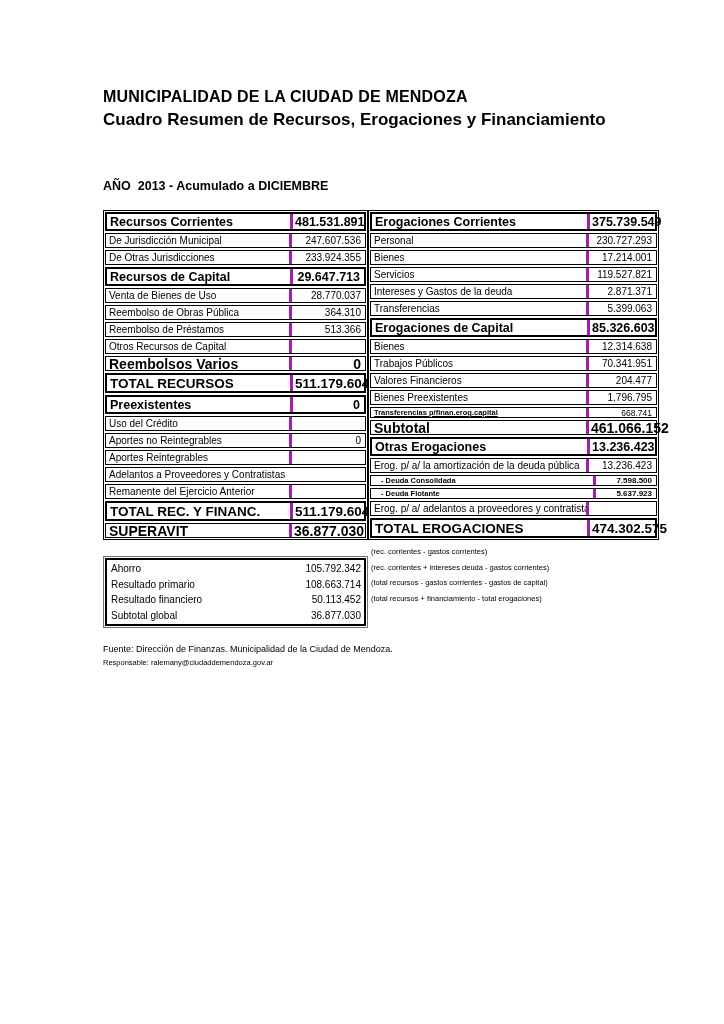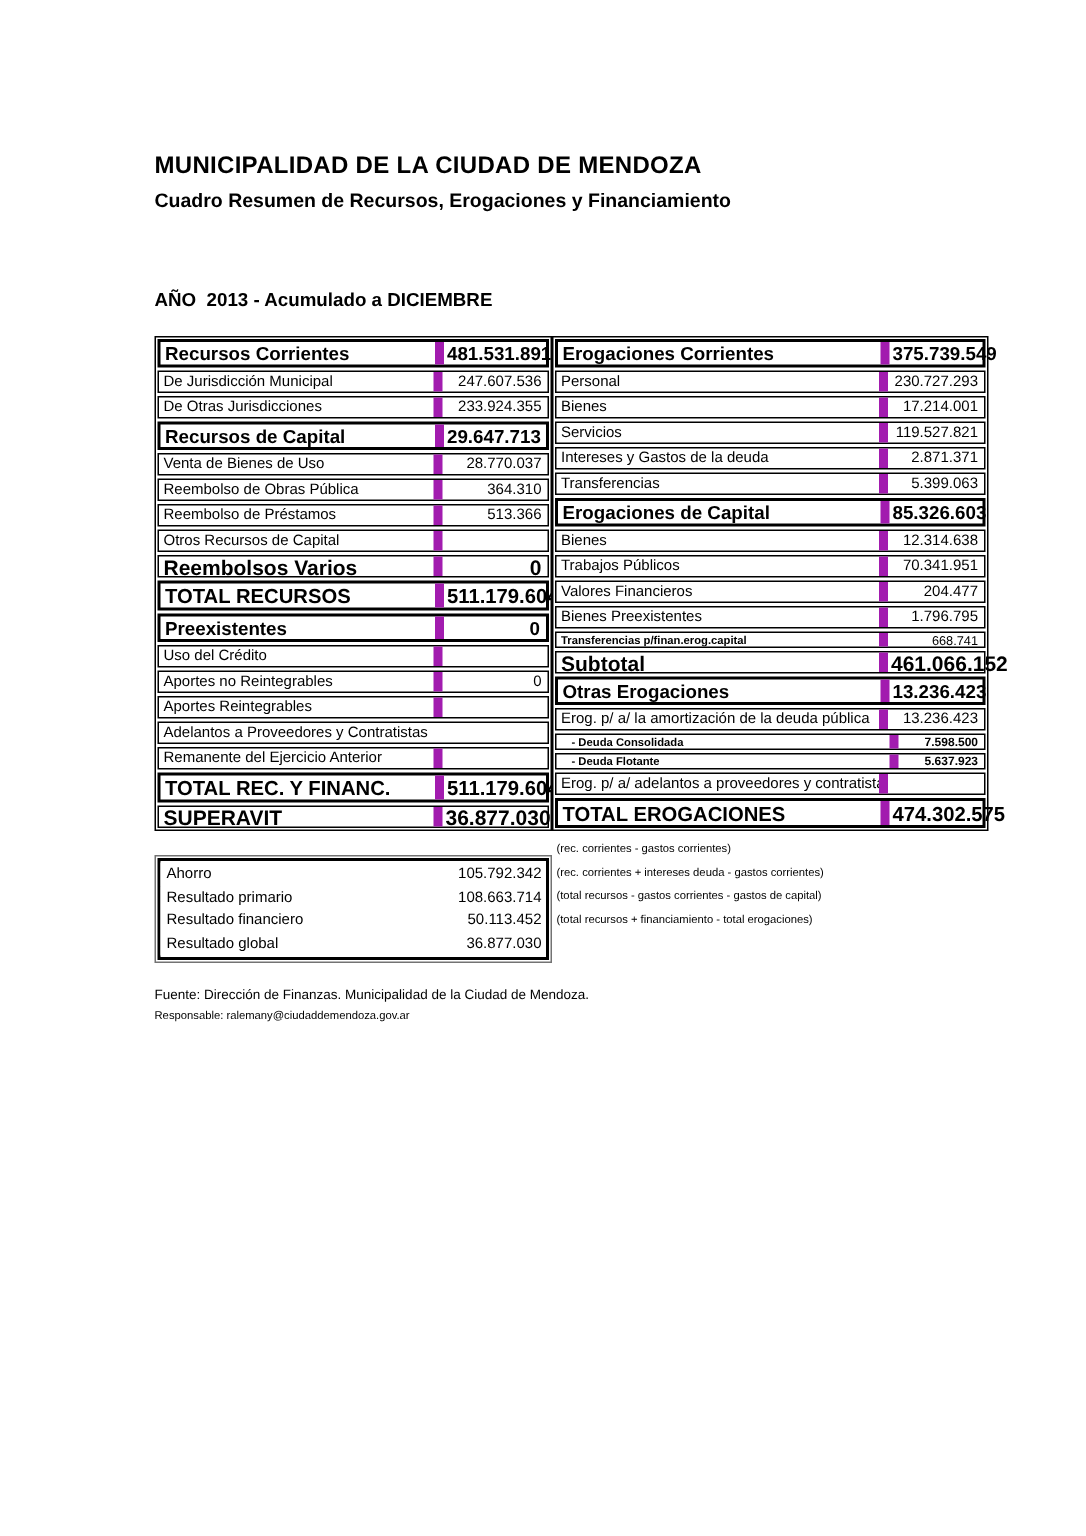--- a/index.html
+++ b/index.html
@@ -1,51 +1,51 @@
 <!DOCTYPE html>
 <html><head>
 <meta charset="utf-8">
 <style>
   html,body{margin:0;padding:0;}
   body{
     width:724px;height:1024px;background:#ffffff;color:#000;
     font-family:"Liberation Sans", sans-serif;
     position:relative;overflow:hidden;
   }
-  .content{position:absolute;left:103px;top:99px;width:556px;}
+  .content{position:absolute;left:103px;top:85px;width:556px;}
 
   
   .doc-title{font-size:16px;font-weight:bold;line-height:24px;letter-spacing:.2px;}
-  .doc-subtitle{font-size:13px;font-weight:bold;line-height:21px;}
+  .doc-subtitle{font-size:17px;font-weight:bold;line-height:21px;}
   .doc-period{font-size:12.5px;font-weight:bold;line-height:21px;white-space:pre-wrap;margin-bottom:13px;margin-top:46px;}
 
   
   .tables{display:flex;align-items:flex-start;}
   .col-left{width:265px;flex:0 0 265px;}
   .col-right{width:291px;flex:0 0 291px;}
 
   .fin-table{border:1px solid #000;padding:1px;background:#fff;}
   .col-left .fin-table{--labw:178px;}
   .col-right .fin-table{--labw:210px;}
 
   .trow{display:flex;align-items:center;border:1px solid #000;margin-top:2px;background:#fff;}
   .trow:first-child{margin-top:0;}
-  .tlabel{flex:0 0 var(--labw);border-right:6px solid #a21caf;padding:0 2px 0 3px;
+  .tlabel{flex:0 0 var(--labw);border-right:3px solid #a21caf;padding:0 2px 0 3px;
           white-space:nowrap;overflow:hidden;align-self:stretch;display:flex;align-items:center;}
   .tvalue{flex:1;text-align:right;padding:0 4px 0 2px;white-space:nowrap;}
 
   .trow.normal{font-size:10px;height:13px;}
   .trow.header{font-size:12.5px;font-weight:bold;border-width:2px;height:15px;}
   .trow.total{font-size:13.5px;font-weight:bold;border-width:2px;height:16px;}
   .trow.bold{font-size:14px;font-weight:bold;height:13px;}
   .trow.small{height:9px;font-weight:bold;}
   .trow.small .tlabel{font-size:7.5px;padding-left:10px;}
   .trow.small .tvalue{font-size:8px;}
   .trow.smallbold{height:9px;}
-  .trow.smallbold .tlabel{font-size:7.5px;font-weight:bold;}
+  .trow.smallbold .tlabel{font-size:7.5px;font-weight:bold;text-decoration:underline;}
   .trow.smallbold .tvalue{font-size:8.5px;}
   .trow.nodivider .tlabel{border-right:none;}
 
   
   .left-spacer{height:16px;}
   .results-box{border:1px solid #737373;padding:1px;}
   .results-inner{border:2px solid #000;padding:1px 0;}
   .results-inner .trow{border:none;margin-top:0;height:15.5px;font-size:10px;}
   .results-inner .tlabel{flex:1;border-right:none;padding-left:4px;}
   .results-inner .tvalue{flex:0 0 auto;padding-right:3px;}
@@ -155,21 +155,21 @@
             </div>
             <div class="trow plain">
               <div class="tlabel">Resultado primario</div>
               <div class="tvalue">108.663.714</div>
             </div>
             <div class="trow plain">
               <div class="tlabel">Resultado financiero</div>
               <div class="tvalue">50.113.452</div>
             </div>
             <div class="trow plain">
-              <div class="tlabel">Resultado global</div>
+              <div class="tlabel">Subtotal global</div>
               <div class="tvalue">36.877.030</div>
             </div>
           </div>
       </div>
     </div>
     <div class="col-right">
       <div class="fin-table">
           <div class="trow header">
             <div class="tlabel">Erogaciones Corrientes</div>
             <div class="tvalue">375.739.549</div>

